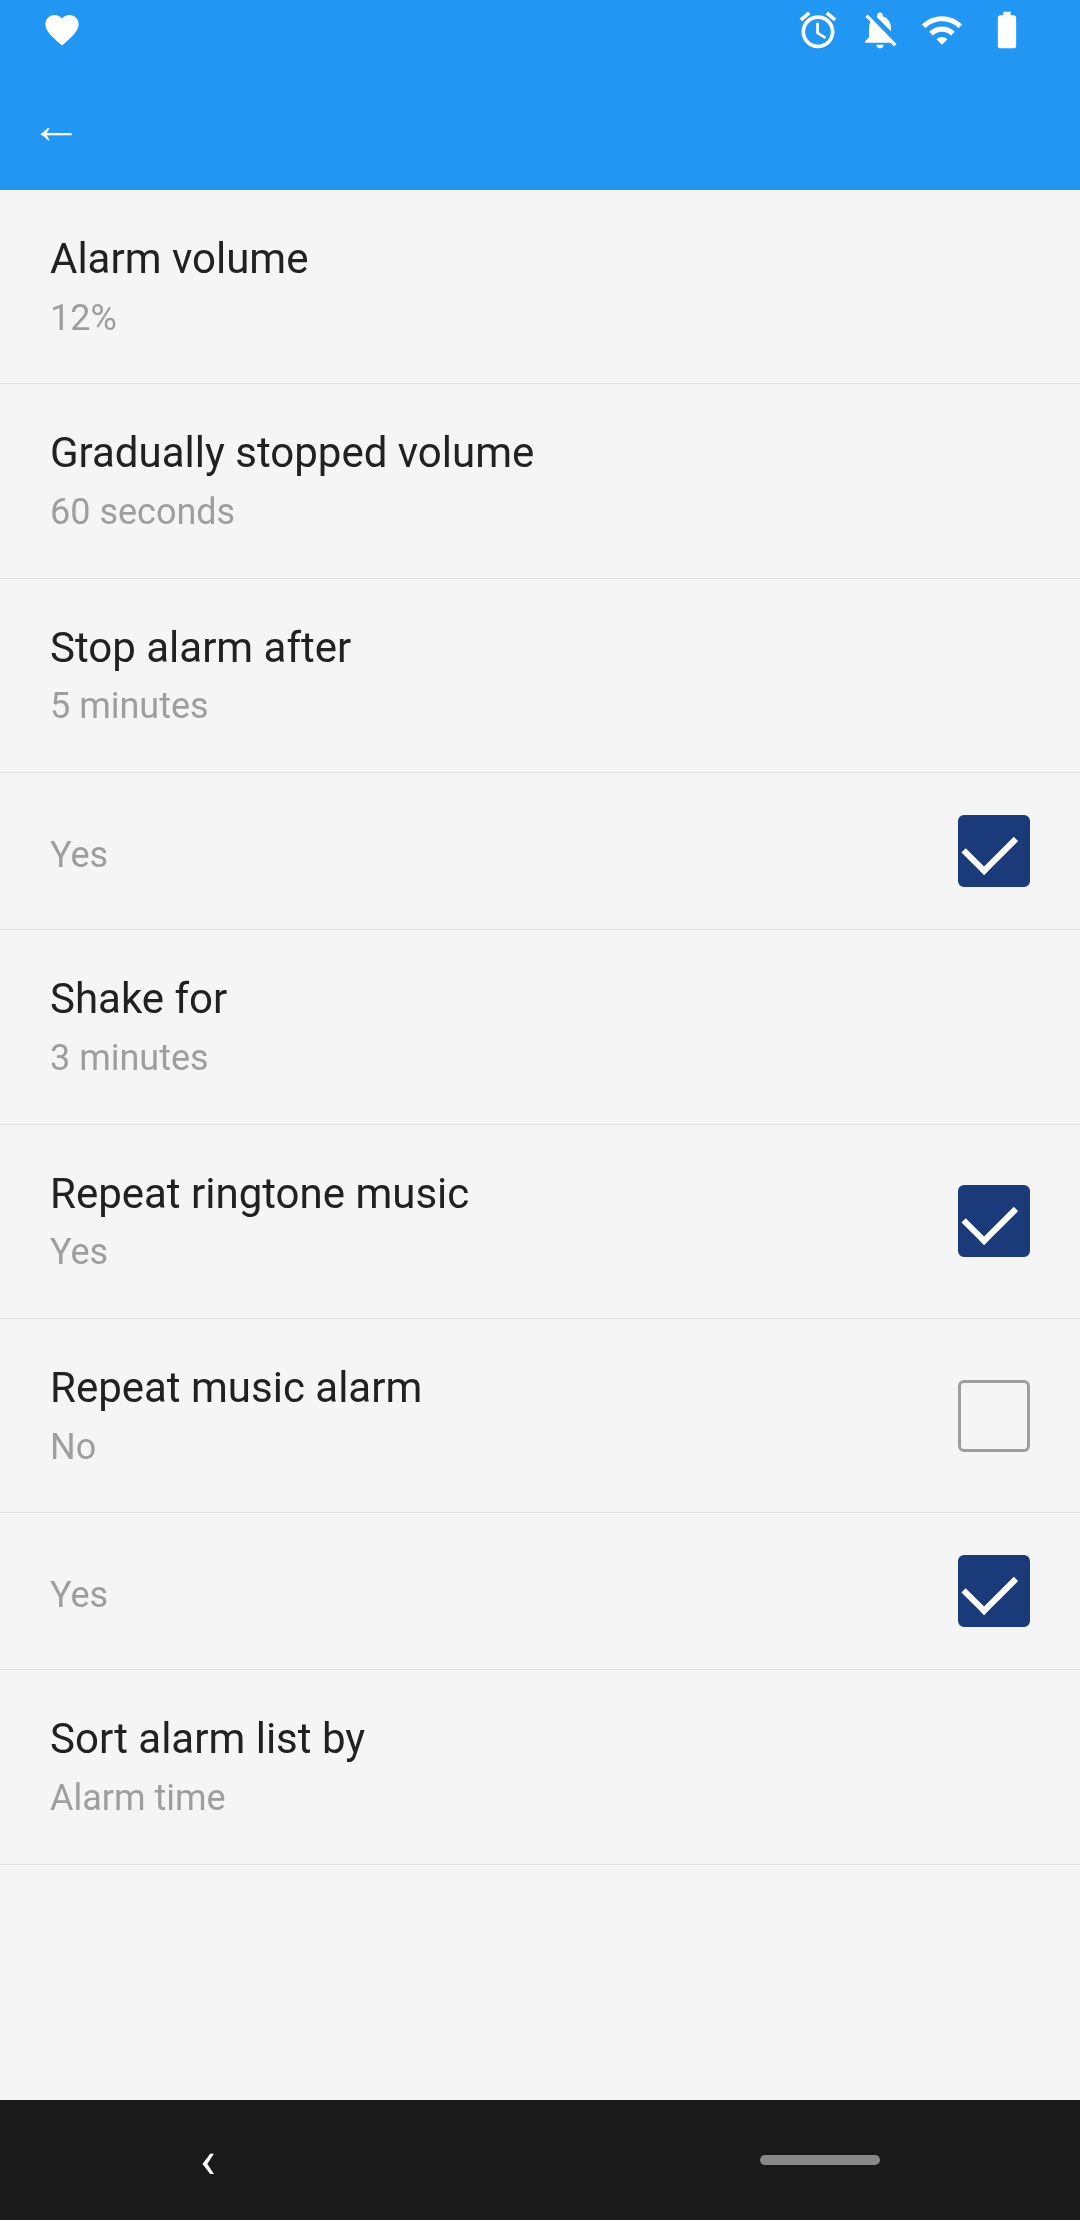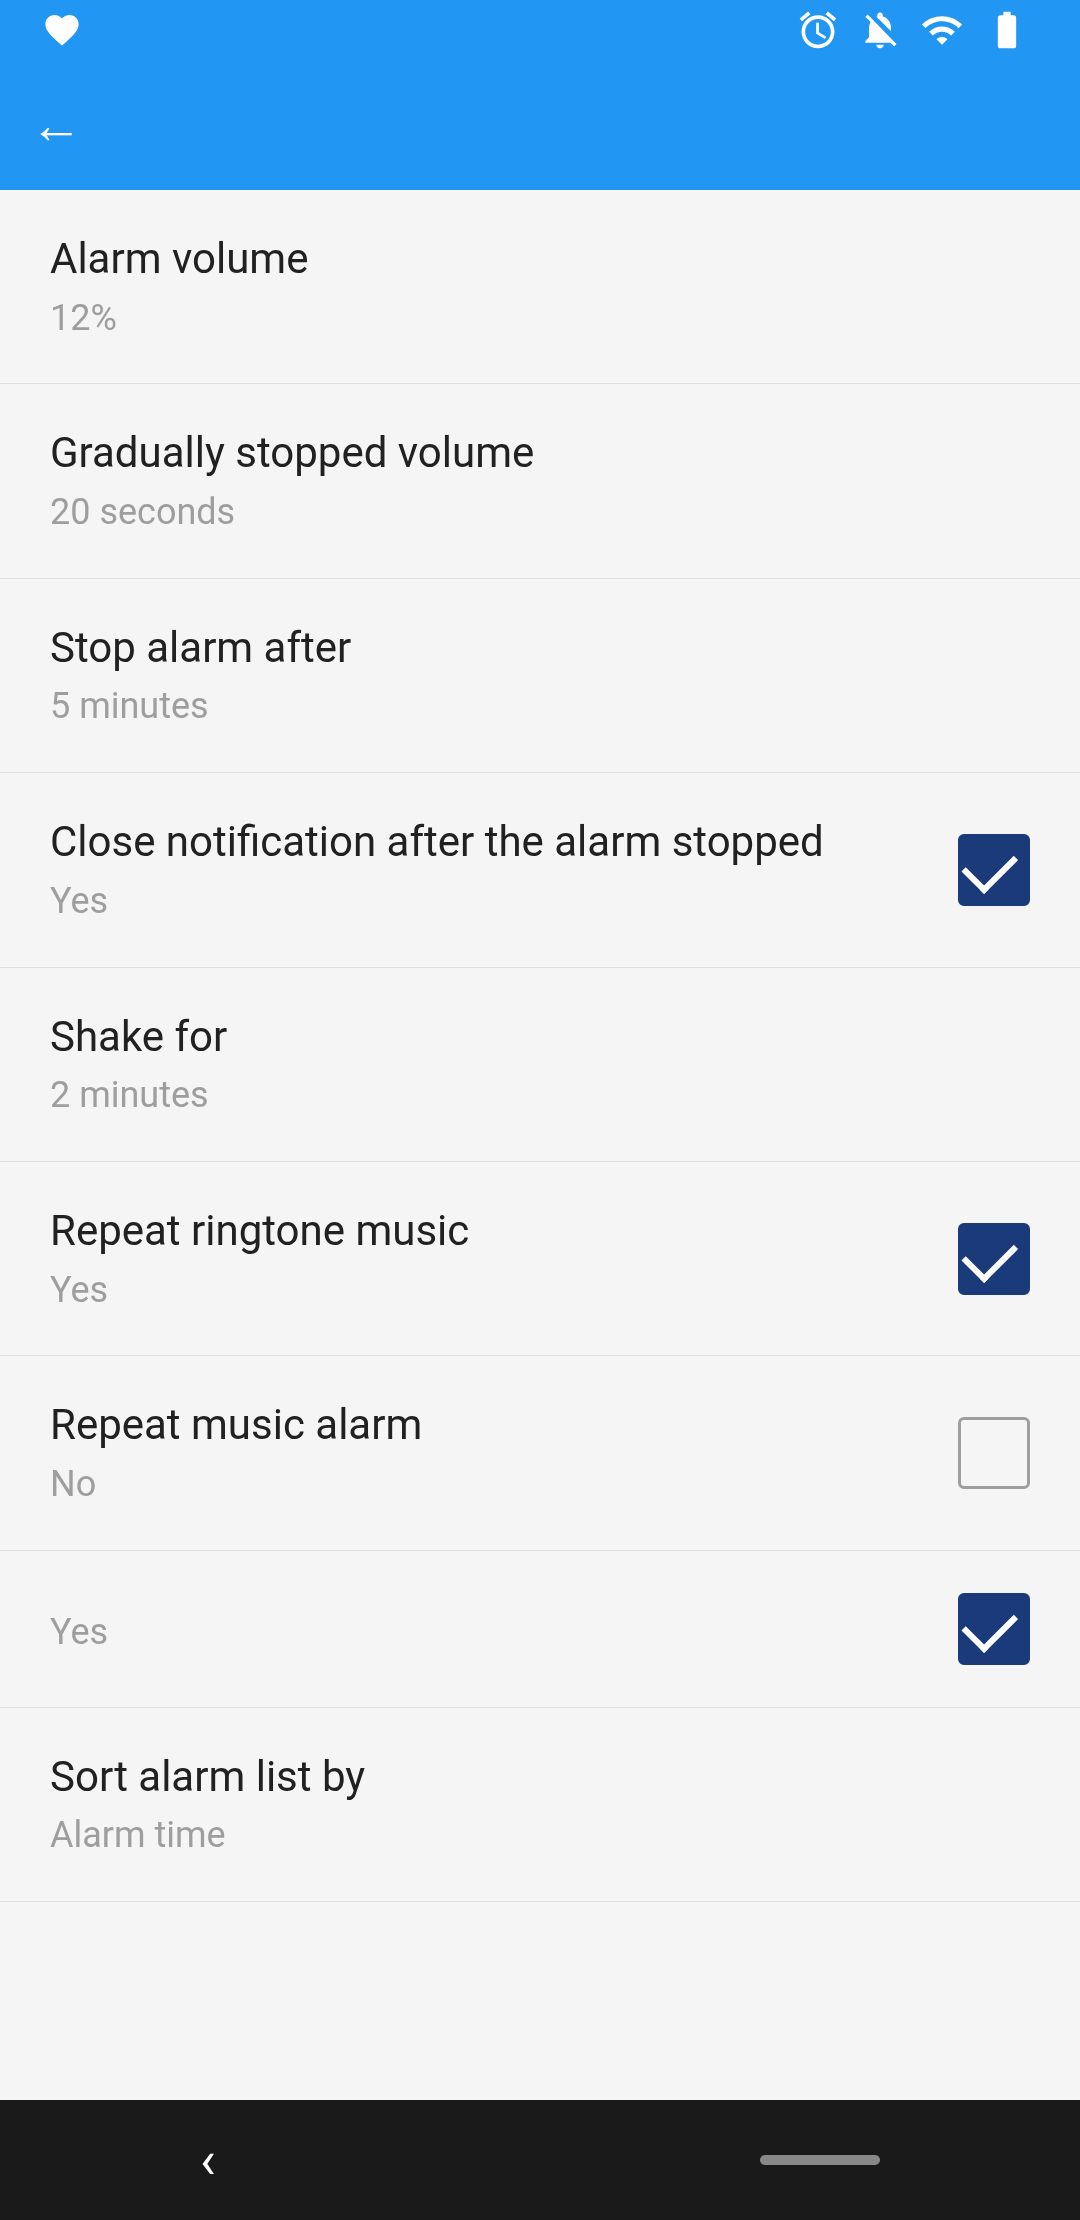--- a/index.html
+++ b/index.html
@@ -172,31 +172,31 @@
 <div class="app-bar">
   <span class="back-icon">←</span>
   <span class="app-bar-title"></span>
 </div>
 
 <div class="content" id="settings-list">
     <div class="setting-item">
       <div class="setting-text"><span class="setting-title">Alarm volume</span><div class="setting-subtitle">12%</div></div>
     </div>
     <div class="setting-item">
-      <div class="setting-text"><span class="setting-title">Gradually stopped volume</span><div class="setting-subtitle">20 seconds</div></div>
+      <div class="setting-text"><span class="setting-title">Gradually stopped volume</span><div class="setting-subtitle">60 seconds</div></div>
     </div>
     <div class="setting-item">
       <div class="setting-text"><span class="setting-title">Stop alarm after</span><div class="setting-subtitle">5 minutes</div></div>
     </div>
     <div class="setting-item">
-      <div class="setting-text"><span class="setting-title">Close notification after the alarm stopped</span><div class="setting-subtitle">Yes</div></div>
+      <div class="setting-text"><div class="setting-subtitle">Yes</div></div>
       <div class="checkbox checked"></div>
     </div>
     <div class="setting-item">
-      <div class="setting-text"><span class="setting-title">Shake for</span><div class="setting-subtitle">2 minutes</div></div>
+      <div class="setting-text"><span class="setting-title">Shake for</span><div class="setting-subtitle">3 minutes</div></div>
     </div>
     <div class="setting-item">
       <div class="setting-text"><span class="setting-title">Repeat ringtone music</span><div class="setting-subtitle">Yes</div></div>
       <div class="checkbox checked"></div>
     </div>
     <div class="setting-item">
       <div class="setting-text"><span class="setting-title">Repeat music alarm</span><div class="setting-subtitle">No</div></div>
       <div class="checkbox"></div>
     </div>
     <div class="setting-item">

